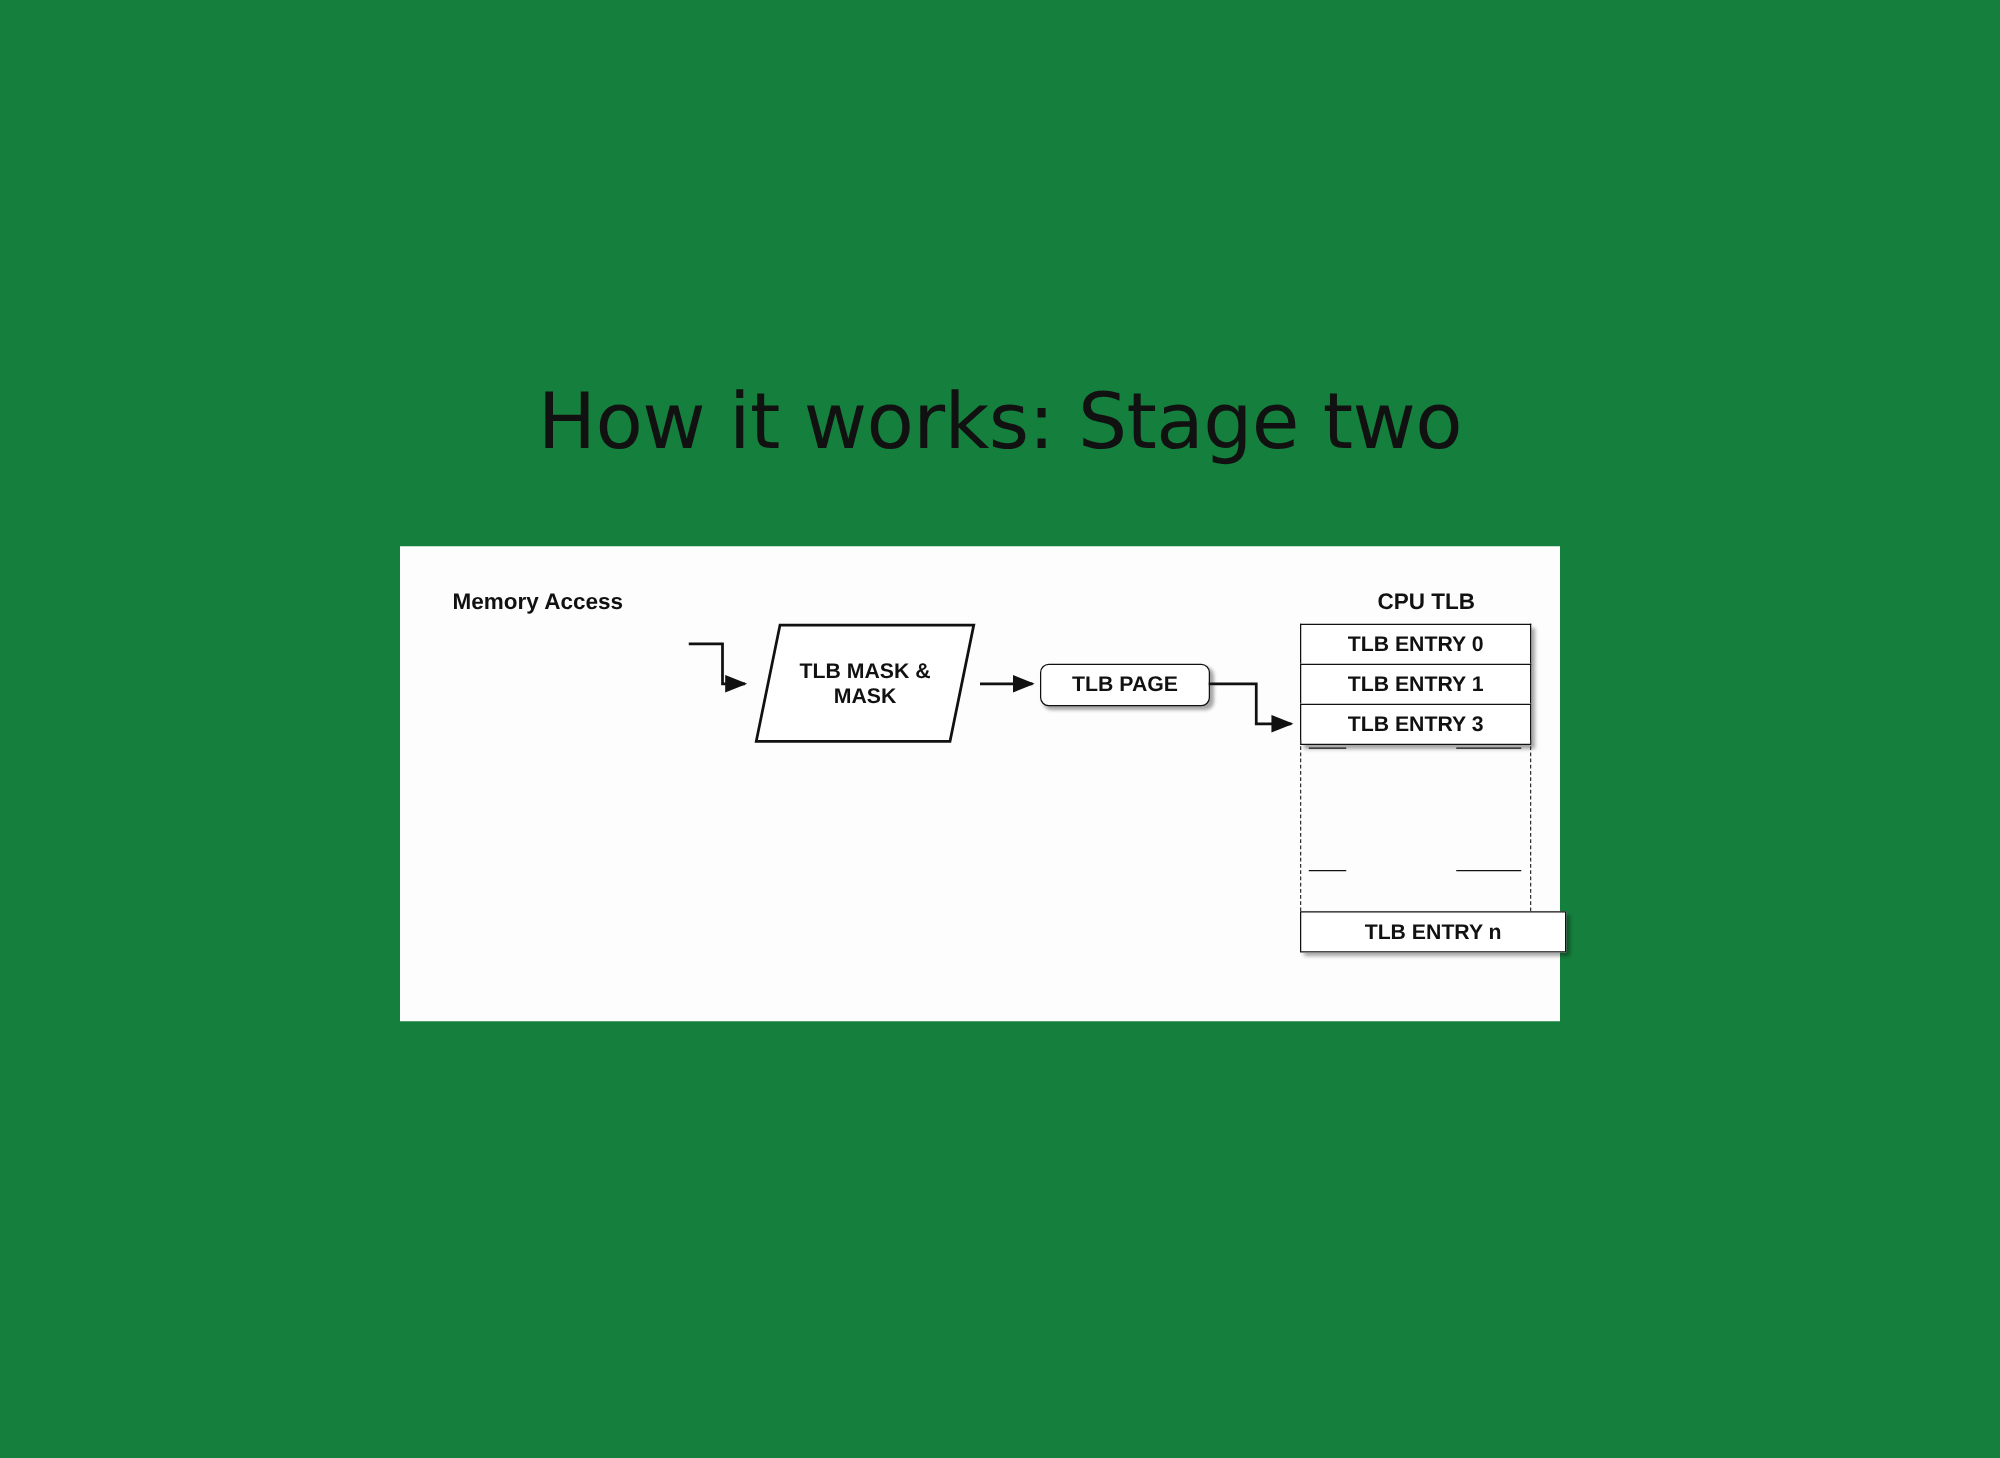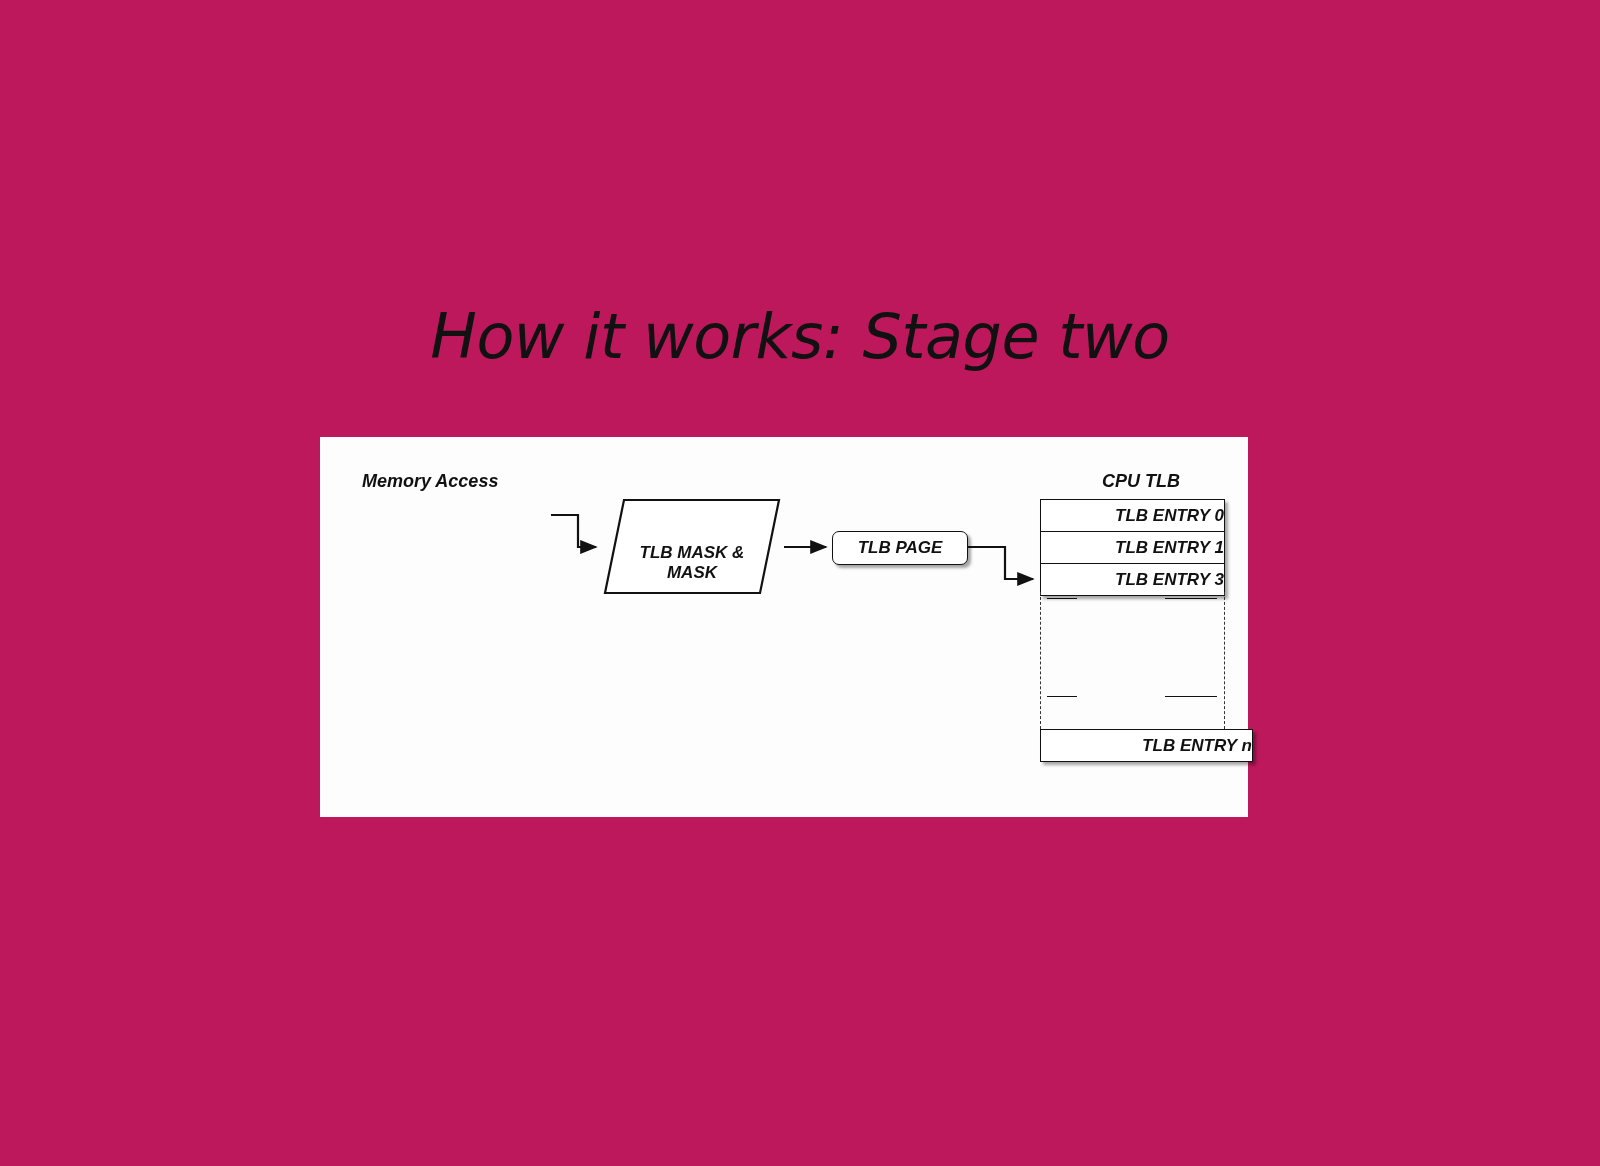--- a/index.html
+++ b/index.html
@@ -4,24 +4,23 @@
 <style>
   html, body {
     margin: 0;
     padding: 0;
     background: #ffffff;
   }
   #slide {
     position: relative;
     width: 1600px;
     height: 1166px;
-    background: #be185d;
+    background: #15803d;
     font-family: "Liberation Sans", sans-serif;
     overflow: hidden;
-    font-style: italic;
   }
 
   
   #title {
     position: absolute;
     left: 0;
     top: 300px;
     width: 1600px;
     text-align: center;
     font-size: 62px;
@@ -77,21 +76,21 @@
   #proc {
     position: absolute;
     left: 282px;
     top: 60px;
     width: 180px;
     height: 99px;
   }
   #proc svg { display:block; }
   #proc-text {
     position: absolute;
-    left: 0; top: 16px;
+    left: 0; top: 0;
     width: 180px; height: 99px;
     display: flex;
     align-items: center;
     justify-content: center;
     text-align: center;
     font-size: 17px;
     font-weight: bold;
     color: #111111;
     line-height: 1.15;
   }
@@ -123,21 +122,21 @@
     left: 720px;
     top: 62px;
     width: 185px;
     box-shadow: 3px 3px 3px rgba(0,0,0,0.35);
   }
   .tlb-row {
     height: 31px;
     line-height: 31px;
     border: 1.6px solid #111111;
     border-bottom: none;
-    text-align: right;
+    text-align: center;
     font-size: 17px;
     font-weight: bold;
     color: #111111;
     background: #ffffff;
   }
   .tlb-row.last { border-bottom: 1.6px solid #111111; }
 
   
   #tlb-gap {
     position: absolute;

